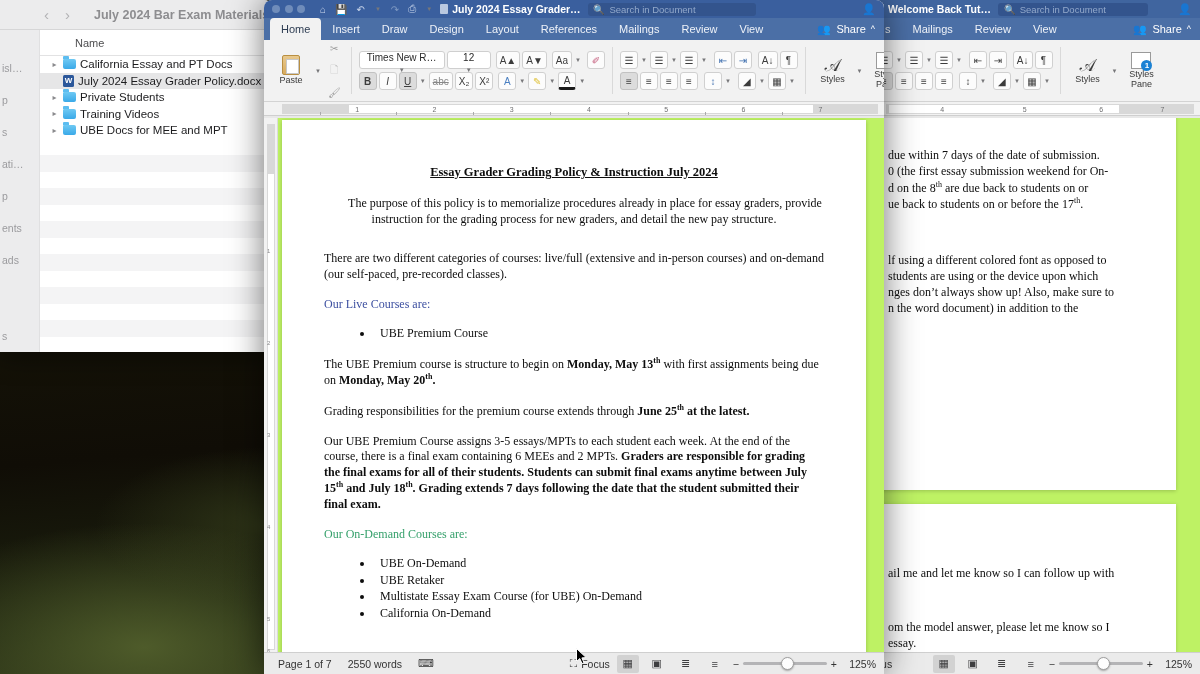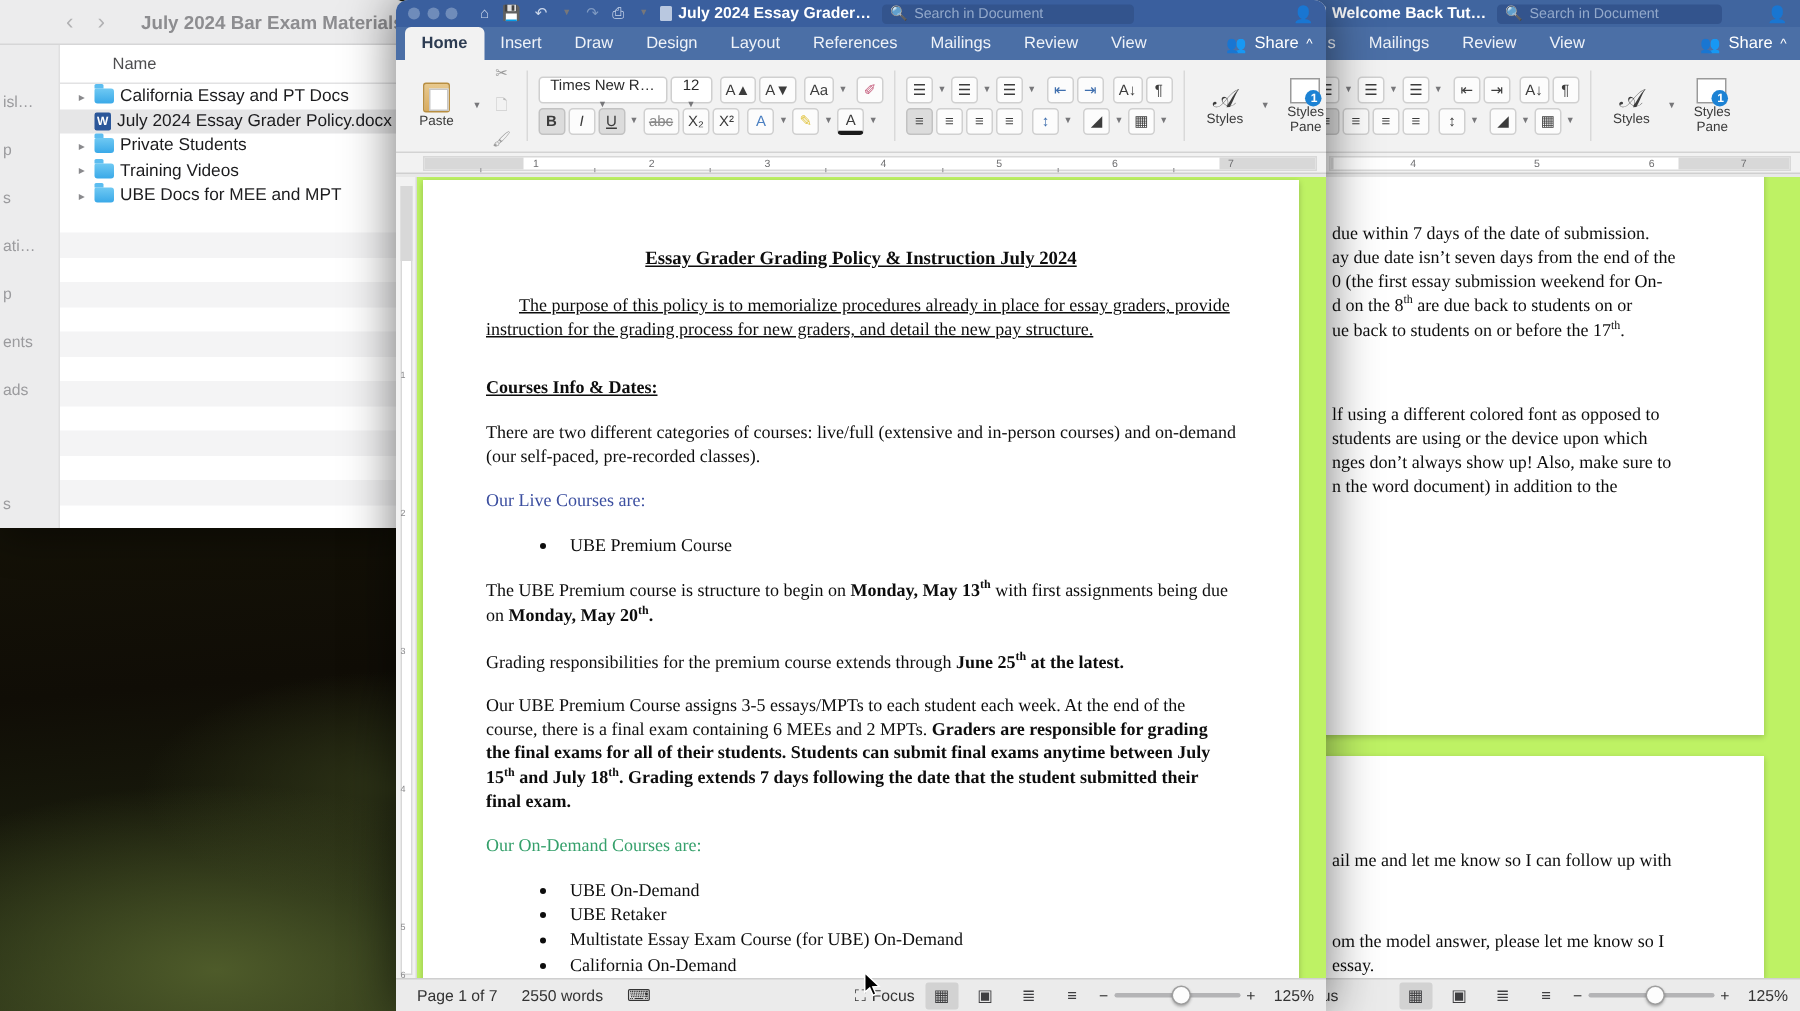--- a/index.html
+++ b/index.html
@@ -118,21 +118,21 @@
 
   .w-tabs {
     height: 22px; background: #4b6fa6; display: flex; align-items: stretch;
     padding-left: 6px; position: relative;
   }
   .w-tabs.alt { background: #4b6fa6; }
   .w-tab {
     font-size: 11px; color: #eef2f8; padding: 0 11px;
     display: flex; align-items: center; white-space: nowrap;
   }
-  .w-tab.active { background: #f2f2f2; color: #2d3c52; border-radius: 4px 4px 0 0; font-weight: 700; }
+  .w-tab.active { background: #f2f2f2; color: #2d3c52; border-radius: 4px 4px 0 0; font-weight: 400; }
   .w-share {
     margin-left: auto; display: flex; align-items: center; gap: 5px;
     padding-right: 9px; color: #fff; font-size: 11px; white-space: nowrap;
   }
 
   
   .ribbon {
     height: 62px; background: #f2f2f2; border-bottom: 1px solid #d3d3d3;
     display: flex; align-items: stretch; padding: 3px 2px; gap: 0; overflow: hidden;
   }
@@ -210,21 +210,21 @@
     box-shadow: 0 1px 4px rgba(0,0,0,.22);
     padding: 44px 42px 20px 42px;
     font-family: "Liberation Serif", serif;
     font-size: 12px; color: #0d0d0d; line-height: 1.30;
   }
   .doc-title {
     text-align: center; font-weight: 700; text-decoration: underline;
     font-size: 12.5px; margin-bottom: 16px;
   }
   .p { margin: 0 0 14px 0; text-align: left; }
-  .p.ind { text-indent: 22px; text-align: left; text-decoration: underline; }
+  .p.ind { text-indent: 22px; text-align: center; }
   .h-under { font-weight: 700; text-decoration: underline; margin: 0 0 14px 0; }
   .blue { color: #3c4fa0; }
   .green { color: #35a06b; }
   .b { font-weight: 700; }
   ul.doc-ul { margin: 0 0 14px 34px; padding: 0; }
   ul.doc-ul li { list-style: disc; margin-bottom: 1px; padding-left: 6px; margin-left: 16px; }
   sup { font-size: 8px; vertical-align: super; }
 
   
   .rpage {
@@ -408,21 +408,20 @@
         <span class="rnum" style="left:45%">5</span>
         <span class="rnum" style="left:70%">6</span>
         <span class="rnum" style="left:90%">7</span>
       </div>
     </div>
 
     <div class="canvas" style="top:118px">
       <div class="rpage" style="left:8px; right:24px; top:-4px; height:376px; padding:24px 16px 0 12px;">
         <div style="height:10px"></div>
         <div>due within 7 days of the date of submission.</div>
-        <div>ay due date isn’t seven days from the end of the</div>
         <div>0 (the first essay submission weekend for On-</div>
         <div>d on the 8<sup>th</sup> are due back to students on or</div>
         <div>ue back to students on or before the 17<sup>th</sup>.</div>
         <div style="height:40px"></div>
         <div>lf using a different colored font as opposed to</div>
         <div>students are using or the device upon which</div>
         <div>nges don’t always show up!  Also, make sure to</div>
         <div>n the word document) in addition to the</div>
       </div>
 
@@ -518,21 +517,21 @@
       </div>
       <div class="rdiv"></div>
 
       <div class="rgroup">
         <div class="rcol">
           <div class="rrow">
             <div class="combo" style="width:86px">
               <span>Times New R…</span>
               <span class="caret">▼</span>
             </div>
-            <div class="combo" style="width:28px">
+            <div class="combo" style="width:44px">
               <span>12</span>
               <span class="caret">▼</span>
             </div>
             <div class="btn" style="margin-left:3px">A▲</div>
             <div class="btn">A▼</div>
             <div class="btn" style="margin-left:3px">Aa</div>
             <span class="caret">▼</span>
             <div class="btn" style="margin-left:3px;color:#c45a7a">✐</div>
           </div>
           <div class="rrow">
@@ -630,21 +629,20 @@
         <span class="vnum" style="top:498px">5</span>
         <span class="vnum" style="top:530px">6</span>
       </div>
 
       <div class="page">
         <div class="doc-title">Essay Grader Grading Policy &amp; Instruction July 2024</div>
 
         <div class="p ind">The purpose of this policy is to memorialize procedures already in place for essay graders, provide instruction for the grading process for new graders, and detail the new pay structure.</div>
 
         <div style="height:10px"></div>
-        <div class="h-under">Courses Info &amp; Dates:</div>
 
         <div class="p">There are two different categories of courses: live/full (extensive and in-person courses) and on-demand (our self-paced, pre-recorded classes).</div>
 
         <div class="p blue">Our Live Courses are:</div>
 
         <ul class="doc-ul">
           <li>UBE Premium Course</li>
         </ul>
 
         <div class="p">

